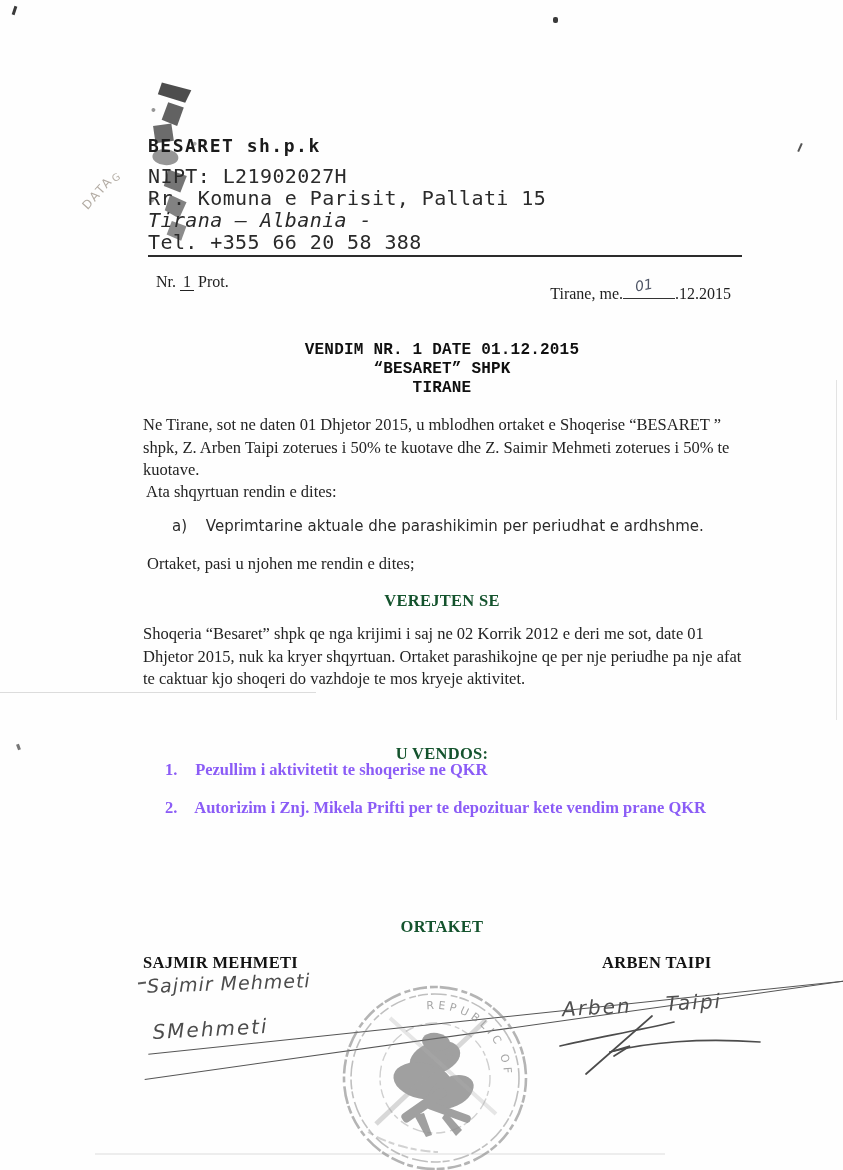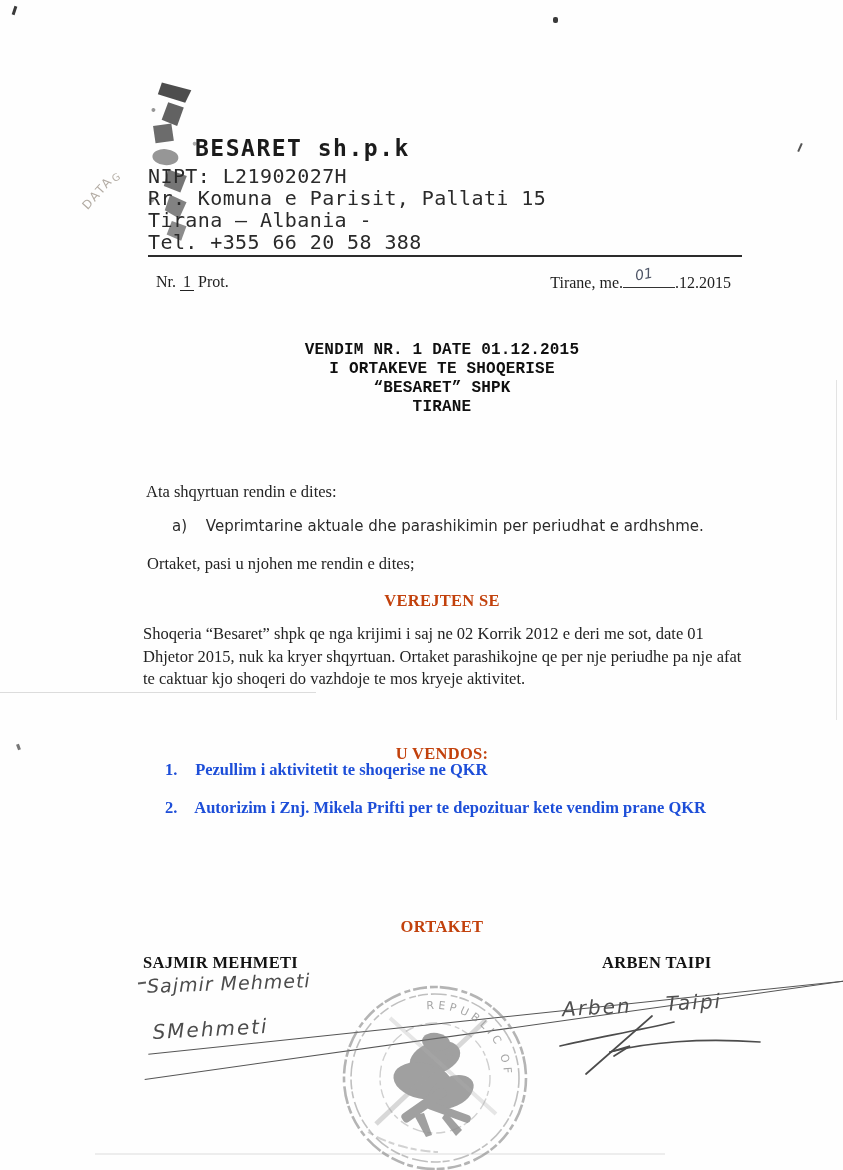--- a/index.html
+++ b/index.html
@@ -1,35 +1,35 @@
 <!DOCTYPE html>
 <html><head>
 <meta charset="utf-8">
 <style>
   html,body{margin:0;padding:0;background:#ffffff;}
   .page{position:relative;width:843px;height:1170px;background:#fefefe;overflow:hidden;
         font-family:"Liberation Serif", serif;color:#222;}
   .abs{position:absolute;}
   .mono{font-family:"DejaVu Sans Mono", monospace;}
   .sans{font-family:"DejaVu Sans", sans-serif;}
-  .company{font-size:23px;font-weight:bold;letter-spacing:1.5px;color:#1b1b1b;margin-left:47px;}
+  .company{font-size:18px;font-weight:bold;letter-spacing:1.5px;color:#1b1b1b;}
   .hline{font-size:20px;line-height:21px;letter-spacing:.4px;color:#2a2a2a;white-space:nowrap;}
   .rule{height:0;border-top:2px solid #2c2c2c;}
   .prot{font-size:16px;color:#1e1e1e;}
   .u-num{border-bottom:1.5px solid #222;padding:0 3px;}
   .dateblank{display:inline-block;width:52px;border-bottom:1px solid #333;position:relative;height:14px;vertical-align:baseline;}
   .hand{font-family:"DejaVu Sans", sans-serif;font-style:italic;color:#4e5566;}
   .hand01{position:absolute;left:12px;top:-7px;font-size:14px;transform:rotate(-10deg);}
   .titleblock{text-align:center;font-size:16px;font-weight:bold;line-height:19px;color:#101010;letter-spacing:.2px;}
   .para{font-size:16.5px;line-height:22.5px;color:#232323;}
   .para div{white-space:nowrap;}
   .agenda{font-size:15px;color:#2b2b2b;}
   .center-col{left:143px;width:598px;text-align:center;}
-  .heading{font-size:16.5px;font-weight:bold;color:#c2410c;letter-spacing:.3px;}
-  .decision{font-size:16.5px;font-weight:bold;color:#1d4ed8;white-space:nowrap;}
+  .heading{font-size:16.5px;font-weight:bold;color:#14532d;letter-spacing:.3px;}
+  .decision{font-size:16.5px;font-weight:bold;color:#8b5cf6;white-space:nowrap;}
   .decision .dnum{display:inline-block;width:26px;}
   .signame{font-size:16.5px;font-weight:bold;color:#131313;letter-spacing:.3px;white-space:nowrap;}
   .sig1{font-size:19px;letter-spacing:1px;color:#4c4c4c;transform:rotate(-2deg);white-space:nowrap;}
   .sig2{font-size:20px;letter-spacing:2px;color:#4c4c4c;transform:rotate(-3deg);position:relative;white-space:nowrap;}
   .strike{position:absolute;height:0;border-top:1.6px solid #555;}
   .sig3{font-size:20px;letter-spacing:2px;color:#4f4f4f;transform:rotate(-3deg);word-spacing:26px;white-space:nowrap;}
   .speck{background:#3a3a3a;}
   .faintline{background:#dcdcdc;}
   .datastamp{color:#b3aca4;font-size:12px;letter-spacing:2px;transform:rotate(-48deg);font-family:"DejaVu Sans", sans-serif;}
   .datastamp2{color:#b8b2aa;font-size:10px;transform:rotate(-35deg);font-family:"DejaVu Sans", sans-serif;}
@@ -60,40 +60,44 @@
       <path d="M34 139 L49 143 45 158 30 153 Z" opacity="0.55"></path>
       <circle cx="6" cy="30" r="2" opacity="0.5"></circle>
       <circle cx="50" cy="60" r="2" opacity="0.4"></circle>
       <circle cx="12" cy="120" r="2.4" opacity="0.45"></circle>
     </g>
   </svg>
 
   <div class="abs mono company" style="left:148px;top:135px;">BESARET sh.p.k</div>
   <div class="abs mono hline" style="left:148px;top:166px;">NIPT: L21902027H</div>
   <div class="abs mono hline" style="left:148px;top:188px;">Rr. Komuna e Parisit, Pallati 15</div>
-  <div class="abs mono hline" style="left:148px;top:210px;">Tirana – Albania -</div>
+  <div class="abs mono hline" style="left:148px;top:210px;font-style:italic;">Tirana – Albania -</div>
   <div class="abs mono hline" style="left:148px;top:232px;">Tel. +355 66 20 58 388</div>
   <div class="abs rule" style="left:148px;top:255px;width:594px;"></div>
 
   <div class="abs prot" style="left:156px;top:273px;">
     <span>Nr.</span>
     <span class="u-num">1</span>
     <span>Prot.</span>
   </div>
-  <div class="abs prot" style="right:112px;top:273px;white-space:nowrap;text-align:right;">
+  <div class="abs prot" style="right:112px;top:284px;white-space:nowrap;text-align:right;">
     <span>Tirane, me.</span><span class="dateblank"><span class="hand hand01">01</span></span><span>.12.2015</span>
   </div>
 
   <div class="abs titleblock center-col" style="top:341px;font-family:Liberation Mono, monospace;">
     <div>VENDIM NR. 1 DATE 01.12.2015</div>
-    <div>I ORTAKEVE TE SHOQERISE</div>
     <div>“BESARET” SHPK</div>
     <div>TIRANE</div>
   </div>
 
+  <div class="abs para" style="left:143px;top:414px;">
+    <div>Ne Tirane, sot ne daten  01 Dhjetor 2015, u mblodhen ortaket e Shoqerise  “BESARET ”</div>
+    <div>shpk, Z. Arben Taipi zoterues i 50% te kuotave dhe Z. Saimir Mehmeti zoterues i 50% te</div>
+    <div>kuotave.</div>
+  </div>
   <div class="abs para" style="left:146px;top:481px;">Ata  shqyrtuan rendin e dites:</div>
 
   <div class="abs agenda sans" style="left:172px;top:517px;">
     <span>a)</span>
     <span style="margin-left:14px;">Veprimtarine aktuale dhe parashikimin  per periudhat e ardhshme.</span>
   </div>
 
   <div class="abs para" style="left:147px;top:553px;text-align:center;">Ortaket, pasi u njohen  me rendin e dites;</div>
 
   <div class="abs heading center-col" style="top:591px;">VEREJTEN SE</div>

